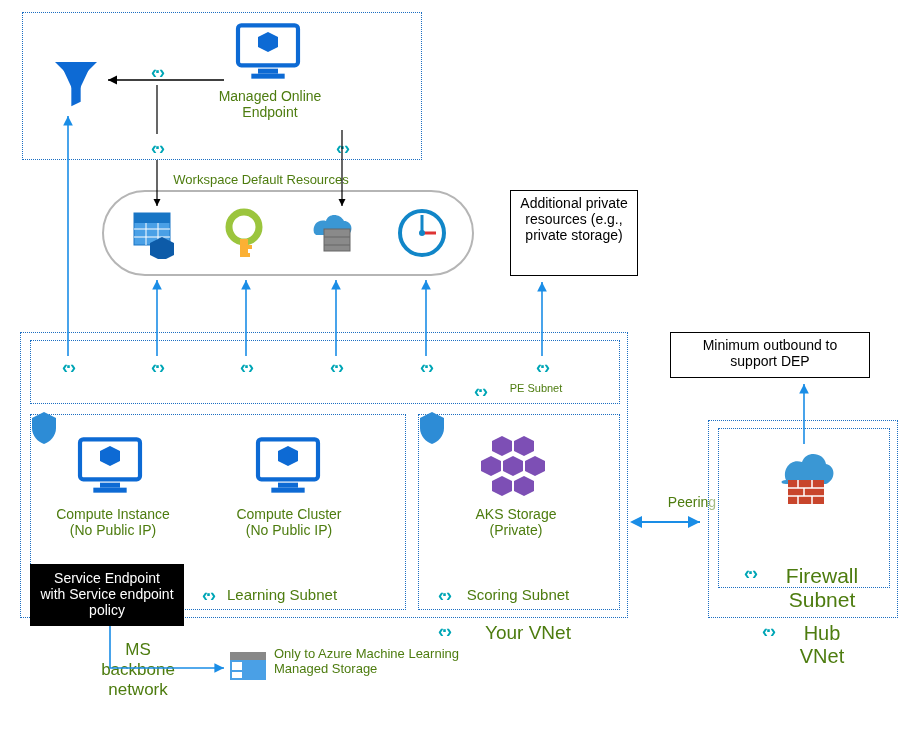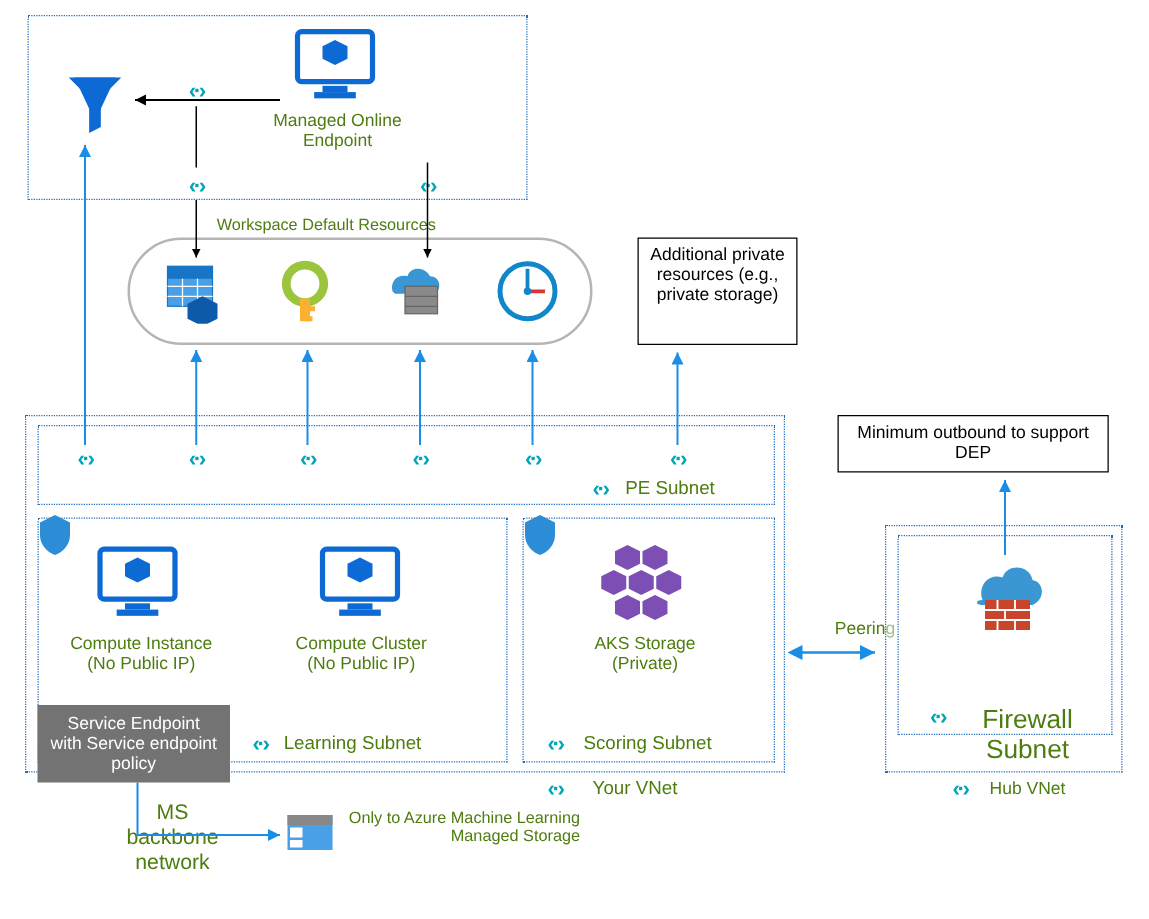--- a/index.html
+++ b/index.html
@@ -1,20 +1,20 @@
 <!DOCTYPE html>
 <html><head>
   <meta charset="utf-8">
   <style>
     * { margin: 0; padding: 0; box-sizing: border-box; }
     body { width: 919px; height: 735px; font-family: 'Segoe UI', sans-serif; position: relative; background: #fff; font-size: 14px; }
     .container { position: absolute; border: 1.5px dotted #1b6ec2; background: rgba(255,255,255,0.5); }
     .label { position: absolute; text-align: center; color: #4d7c0f; }
     .box { position: absolute; border: 1px solid #000; background: #fff; padding: 4px 8px; text-align: center; }
-    .darkbox { position: absolute; background: #737373; color: #fff; padding: 6px 10px; text-align: center; }
+    .darkbox { position: absolute; background: #000000; color: #fff; padding: 6px 10px; text-align: center; }
     .icon { position: absolute; }
     .resources-pill { position: absolute; border: 2.5px solid #b5b5b5; border-radius: 50px; }
     svg.arrow { position: absolute; overflow: visible; }
     .pe-icon::before { content: '‹·›'; color: #00a6b6; font-weight: bold; font-size: 18px; letter-spacing: -2px; }
     .pe-icon { position: absolute; width: 24px; height: 20px; text-align: center; line-height: 18px; }
   </style>
 </head>
 <body>
 
 <div class="container" style="left:22px; top:12px; width:400px; height:148px;"></div>
@@ -91,21 +91,21 @@
 </div>
 
 <div class="box" style="left:510px; top:190px; width:128px; height:86px;">
   <span>Additional private resources (e.g., private storage)</span>
 </div>
 
 <div class="container" style="left:20px; top:332px; width:608px; height:286px;"></div>
 
 <div class="container" style="left:30px; top:340px; width:590px; height:64px;"></div>
 <div class="pe-icon" style="left:468px; top:382px;"></div>
-<div class="label" style="left:496px; top:382px; width:80px; font-size:15px;">PE Subnet</div>
+<div class="label" style="left:496px; top:382px; width:80px; font-size:11px;">PE Subnet</div>
 
 <div class="pe-icon" style="left:56px; top:358px;"></div>
 <div class="pe-icon" style="left:145px; top:358px;"></div>
 <div class="pe-icon" style="left:234px; top:358px;"></div>
 <div class="pe-icon" style="left:324px; top:358px;"></div>
 <div class="pe-icon" style="left:414px; top:358px;"></div>
 <div class="pe-icon" style="left:530px; top:358px;"></div>
 
 <div class="container" style="left:30px; top:414px; width:376px; height:196px;"></div>
 <div class="icon" style="left:28px; top:410px;">
@@ -156,21 +156,21 @@
         <path d="M46 44 L56 49 L56 59 L46 64 L36 59 L36 49 Z"></path>
       </g>
     </svg>
 </div>
 <div class="label" style="left:466px; top:506px; width:100px;">AKS Storage (Private)</div>
 
 <div class="pe-icon" style="left:432px; top:586px;"></div>
 <div class="label" style="left:458px; top:586px; width:120px; font-size:15px;">Scoring Subnet</div>
 
 <div class="pe-icon" style="left:432px; top:622px;"></div>
-<div class="label" style="left:458px; top:622px; width:100px; font-size:15px;">Your VNet</div>
+<div class="label" style="left:478px; top:622px; width:100px; font-size:19px;">Your VNet</div>
 
 <div class="label" style="left:662px; top:494px; width:60px;">Peering</div>
 <svg class="arrow" style="left:628px; top:514px; width:80px; height:20px;">
   <defs>
     <marker id="ah2a" markerWidth="8" markerHeight="8" refX="2" refY="3" orient="auto">
         <path d="M6,0 L0,3 L6,6 Z" fill="#1a8de6"></path>
       </marker>
     <marker id="ah2b" markerWidth="8" markerHeight="8" refX="6" refY="3" orient="auto">
         <path d="M0,0 L6,3 L0,6 Z" fill="#1a8de6"></path>
       </marker>
@@ -194,41 +194,41 @@
         <line x1="30" y1="52" x2="30" y2="60"></line>
         <line x1="44" y1="52" x2="44" y2="60"></line>
       </g>
     </svg>
 </div>
 
 <div class="pe-icon" style="left:738px; top:564px;"></div>
 <div class="label" style="left:762px; top:564px; width:120px; font-size:21px;">Firewall Subnet</div>
 
 <div class="pe-icon" style="left:756px; top:622px;"></div>
-<div class="label" style="left:782px; top:622px; width:80px; font-size:14px;">Hub VNet</div>
-
-<div class="box" style="left:670px; top:332px; width:217px; height:46px;">
+<div class="label" style="left:782px; top:622px; width:80px; font-size:20px;">Hub VNet</div>
+
+<div class="box" style="left:670px; top:332px; width:200px; height:46px;">
   <span>Minimum outbound to support DEP</span>
 </div>
 
 <div class="darkbox" style="left:30px; top:564px; width:154px; height:62px;">
   <span>Service Endpoint with  Service endpoint policy</span>
 </div>
 
 <div class="label" style="left:88px; top:640px; width:100px; font-size:17px;">MS backbone network</div>
 
 <div class="icon" style="left:226px; top:648px;">
 <svg width="44" height="40">
       <rect x="4" y="4" width="36" height="28" fill="#4aa0e6"></rect>
       <rect x="4" y="4" width="36" height="8" fill="#888"></rect>
       <rect x="6" y="14" width="10" height="8" fill="#fff"></rect>
       <rect x="6" y="24" width="10" height="6" fill="#fff"></rect>
     </svg>
 </div>
-<div class="label" style="left:274px; top:646px; width:190px; text-align:right; font-size:13px;">Only to Azure Machine Learning Managed Storage</div>
+<div class="label" style="left:274px; top:646px; width:190px; text-align:left; font-size:13px;">Only to Azure Machine Learning Managed Storage</div>
 
 <svg class="arrow" style="left:0; top:0; width:919px; height:735px; pointer-events:none;">
   <defs>
     <marker id="ahb" markerWidth="8" markerHeight="8" refX="6" refY="3" orient="auto">
         <path d="M0,0 L6,3 L0,6 Z" fill="#1a8de6"></path>
       </marker>
     <marker id="ahk" markerWidth="8" markerHeight="8" refX="6" refY="3" orient="auto">
         <path d="M0,0 L6,3 L0,6 Z" fill="#000"></path>
       </marker>
   </defs>

